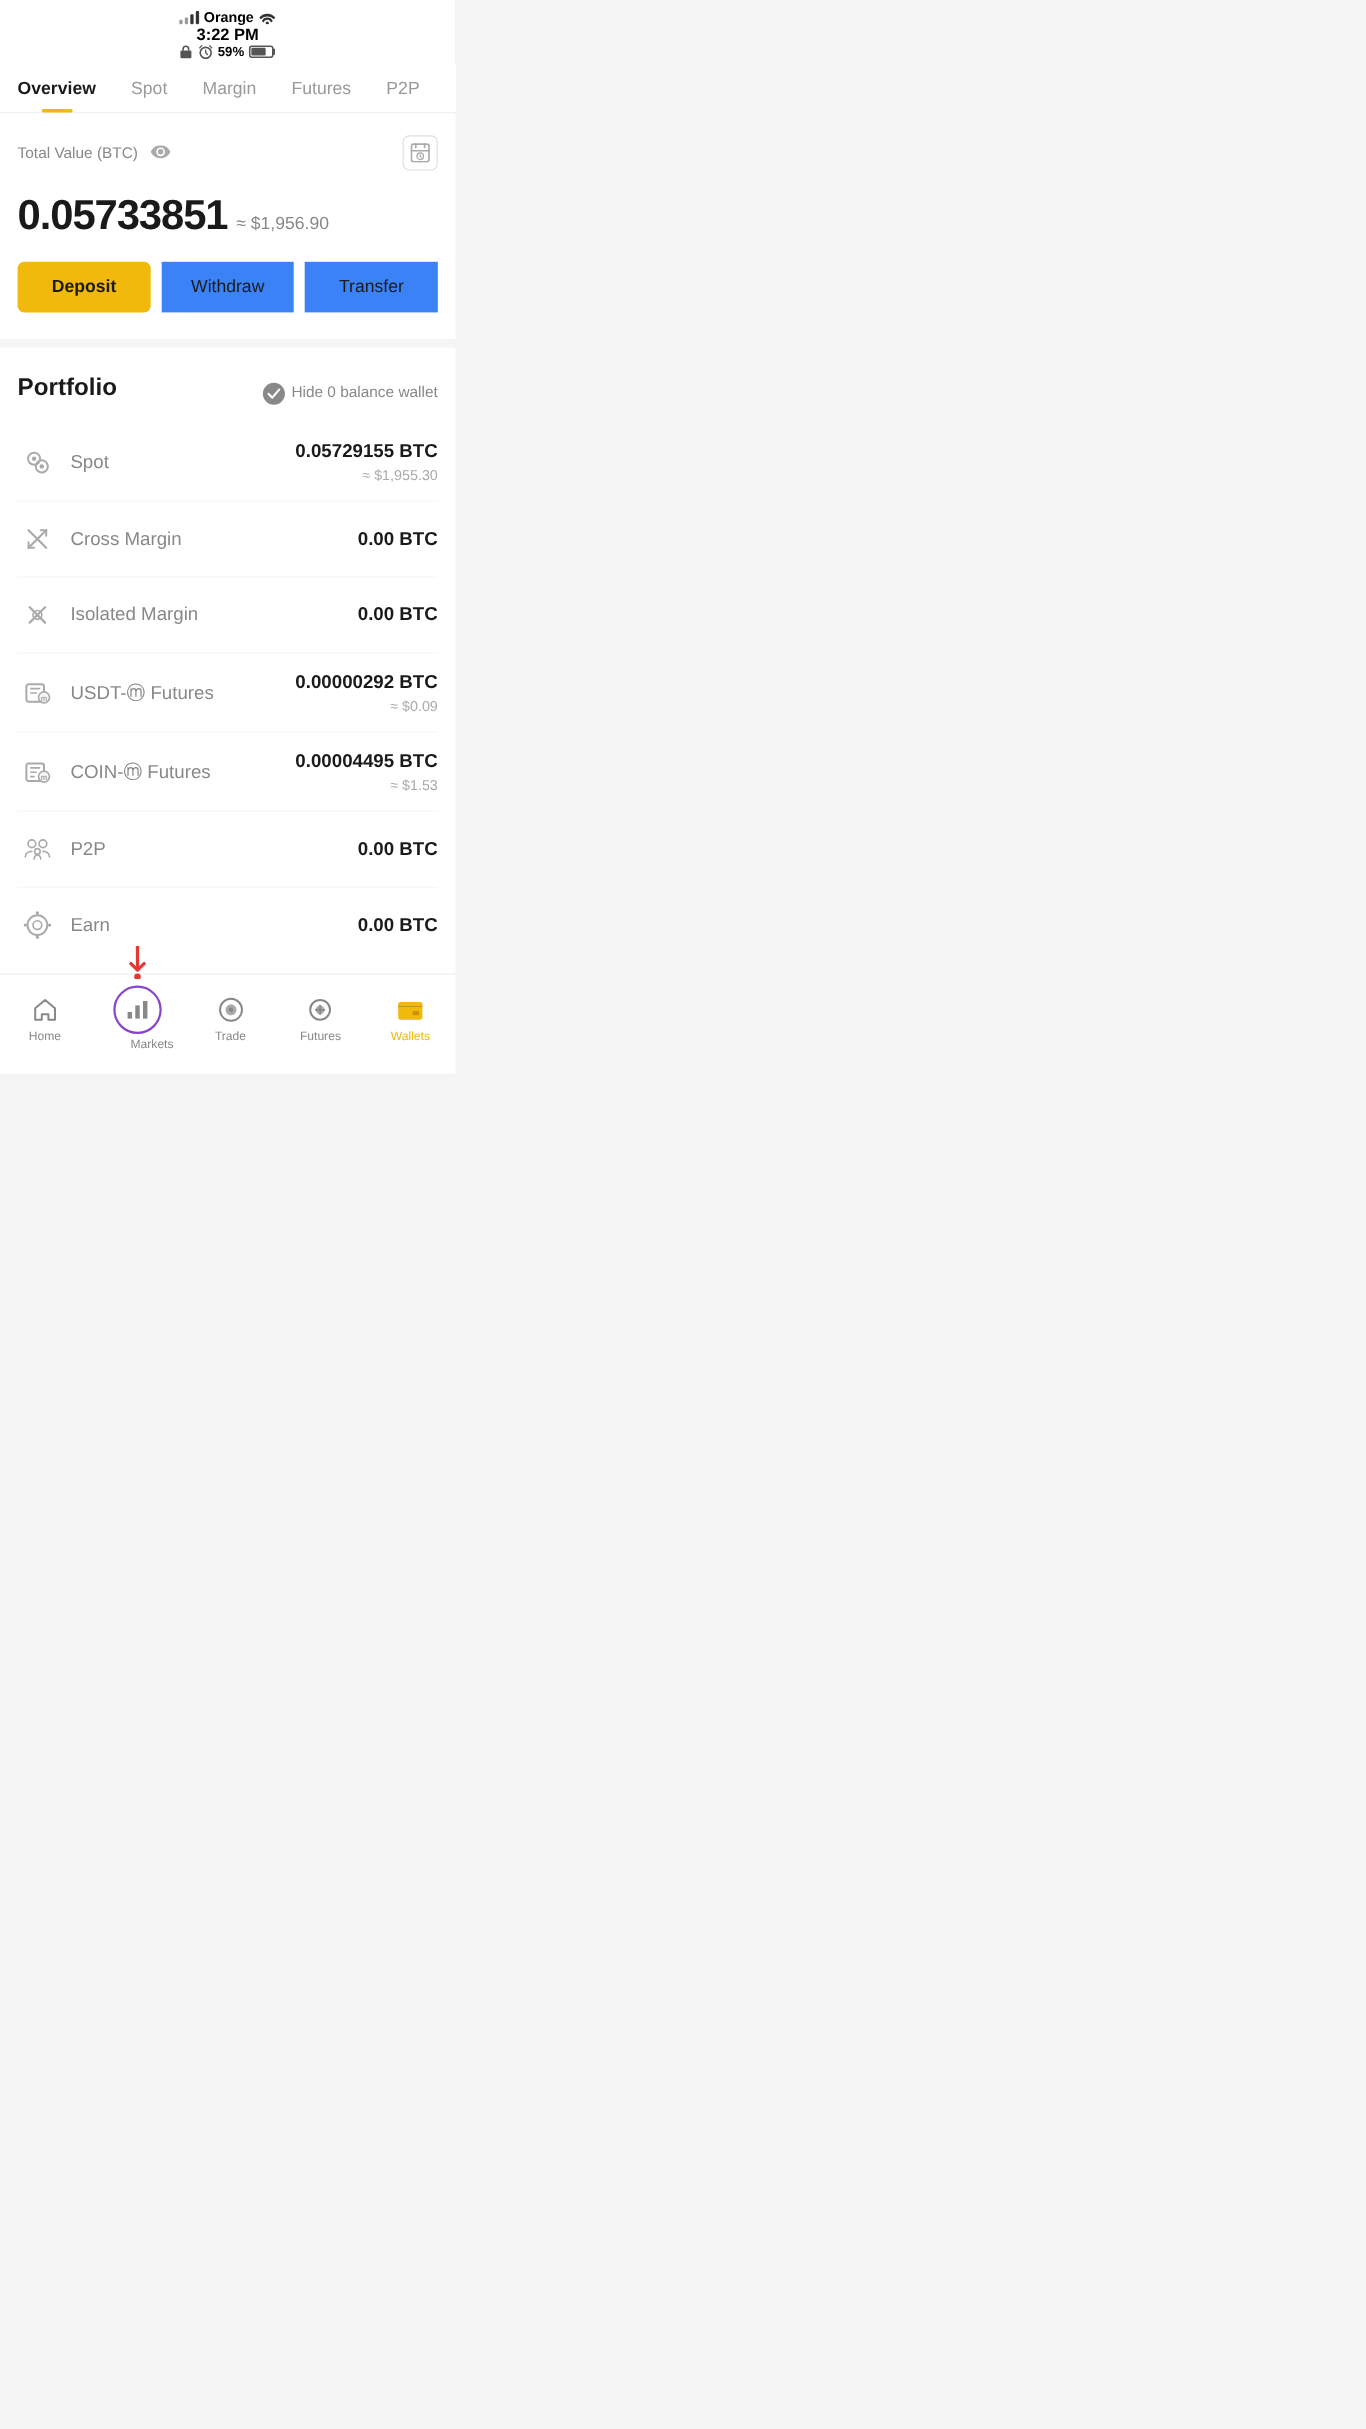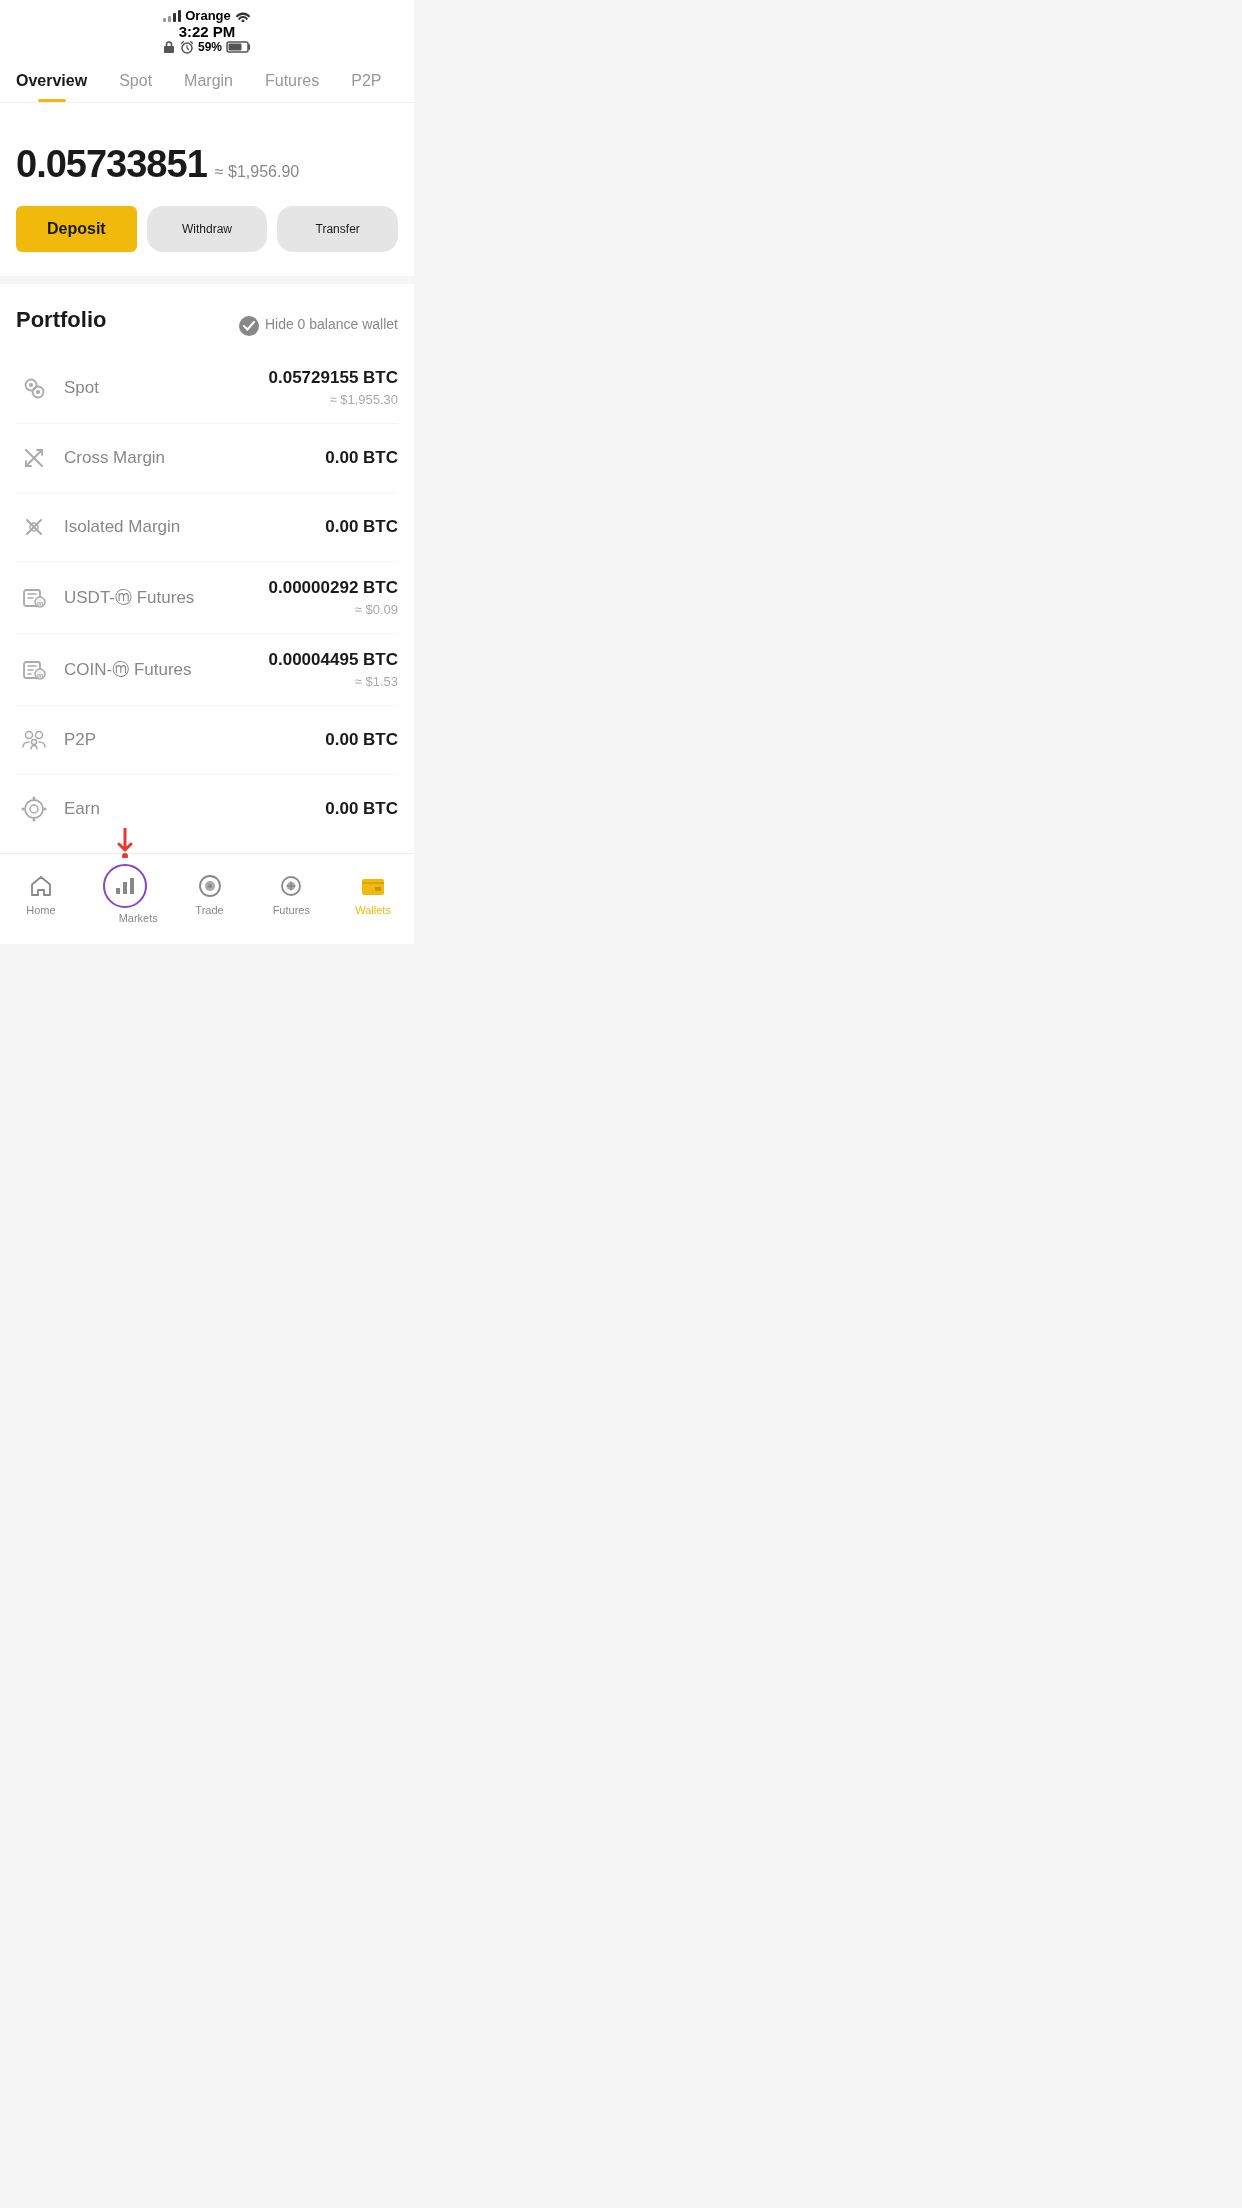--- a/index.html
+++ b/index.html
@@ -131,26 +131,26 @@
       color: #1a1a1a;
       border: none;
       border-radius: 6px;
       padding: 14px;
       font-size: 16px;
       font-weight: 700;
       cursor: pointer;
     }
     .btn-withdraw, .btn-transfer {
       flex: 1;
-      background: #e5e5e5;
+      background: #3b82f6;
       color: #1a1a1a;
       border: none;
-      border-radius: 16px;
+      border-radius: 0;
       padding: 14px;
-      font-size: 12px;
+      font-size: 16px;
       font-weight: 500;
       cursor: pointer;
     }
 
     
     .portfolio-section {
       background: #fff;
       margin-top: 8px;
       padding: 20px 16px 10px;
     }
@@ -318,20 +318,38 @@
 <div class="nav-tabs">
   <div class="nav-tab active">Overview</div>
   <div class="nav-tab">Spot</div>
   <div class="nav-tab">Margin</div>
   <div class="nav-tab">Futures</div>
   <div class="nav-tab">P2P</div>
   <div class="nav-tab">Ea...</div>
 </div>
 
 <div class="main-content">
+  <div class="total-value-label">
+    <div style="display:flex;align-items:center;gap:6px;">
+      <span>Total Value (BTC)</span>
+      <span class="eye-icon">
+        <svg width="18" height="12" viewBox="0 0 18 12" fill="none">
+          <path d="M9 0C5 0 1.7 2.5 0 6c1.7 3.5 5 6 9 6s7.3-2.5 9-6C16.3 2.5 13 0 9 0zm0 10a4 4 0 110-8 4 4 0 010 8zm0-6.5a2.5 2.5 0 100 5 2.5 2.5 0 000-5z" fill="#aaa"></path>
+        </svg>
+      </span>
+    </div>
+    <div class="clock-icon-btn">
+      <svg width="18" height="18" viewBox="0 0 18 18" fill="none">
+        <rect x="1" y="1" width="16" height="16" rx="2" stroke="#aaa" stroke-width="1.5"></rect>
+        <path d="M5 1v3M13 1v3M1 7h16" stroke="#aaa" stroke-width="1.5" stroke-linecap="round"></path>
+        <circle cx="9" cy="12" r="3" stroke="#aaa" stroke-width="1.2" fill="none"></circle>
+        <path d="M9 10.5V12l1 1" stroke="#aaa" stroke-width="1" stroke-linecap="round" fill="none"></path>
+      </svg>
+    </div>
+  </div>
 
   <div style="display:flex;align-items:baseline;margin-top:4px;">
     <span class="btc-amount">0.05733851</span>
     <span class="usd-equiv">≈ $1,956.90</span>
   </div>
 
   <div class="action-buttons">
     <button class="btn-deposit">Deposit</button>
     <button class="btn-withdraw">Withdraw</button>
     <button class="btn-transfer">Transfer</button>

